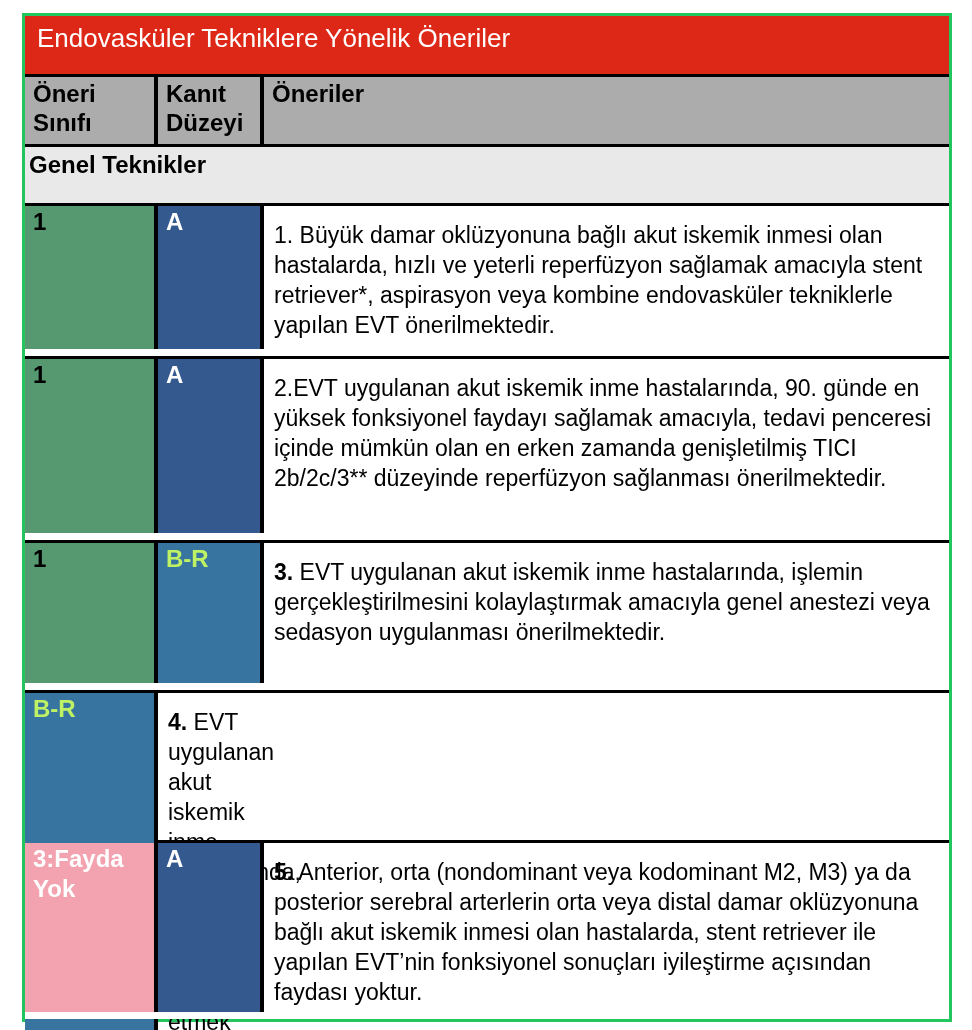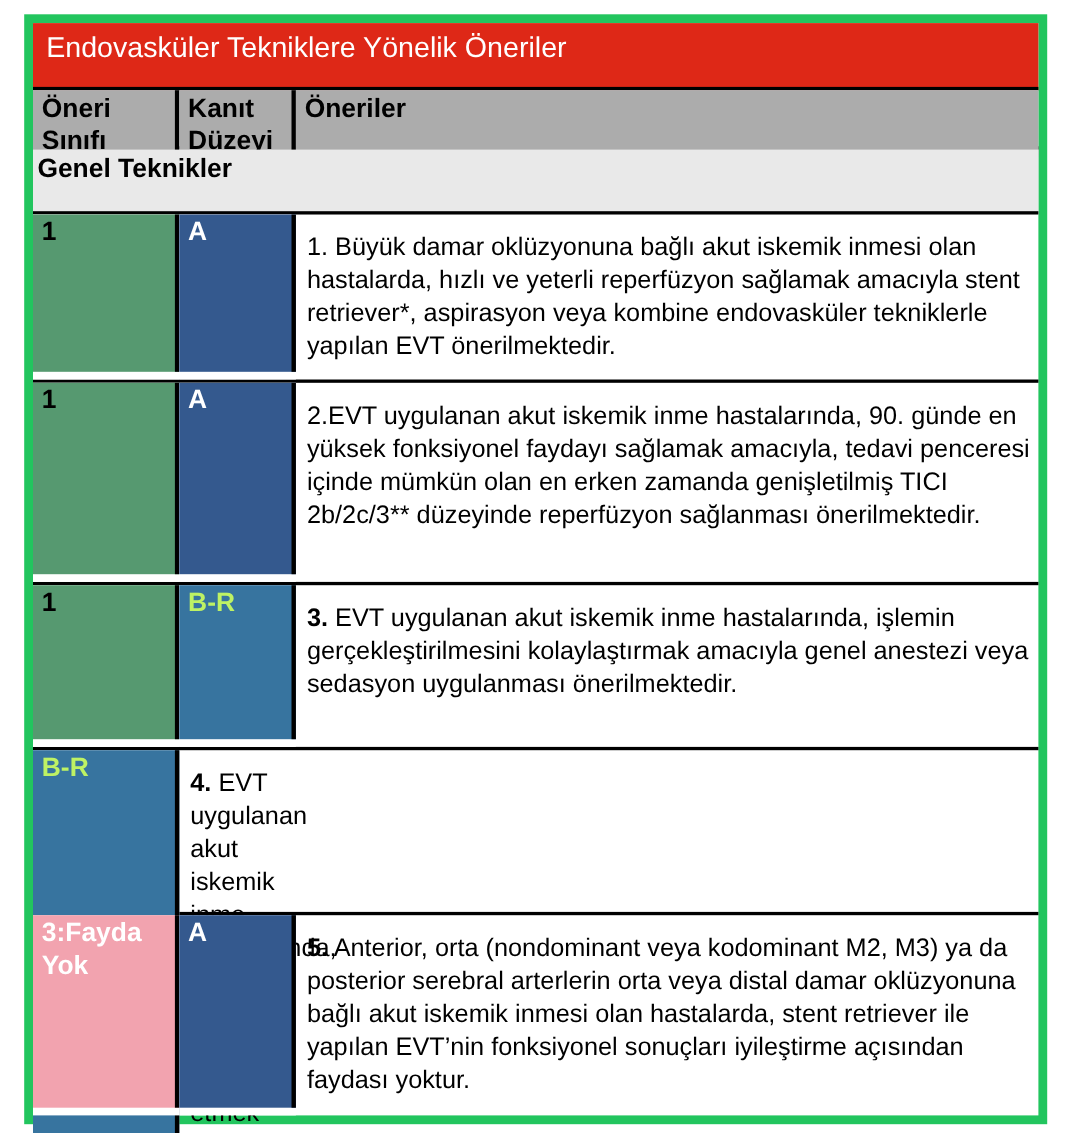--- a/index.html
+++ b/index.html
@@ -3,30 +3,30 @@
 <meta charset="utf-8">
 <style>
   html,body{margin:0;padding:0;}
   body{
     width:972px;height:1030px;background:#ffffff;position:relative;
     font-family:"Liberation Sans", sans-serif;color:#000;
     -webkit-font-smoothing:antialiased;
   }
   .table{
     position:absolute;left:22px;top:13px;width:930px;height:1009px;
-    border:8px solid #22c55e;box-sizing:border-box;background:#fff;
+    border:3px solid #22c55e;box-sizing:border-box;background:#fff;
     display:flex;flex-direction:column;
   }
   .row{box-sizing:border-box;border-bottom:3px solid #000;flex:none;}
   .row:last-child{border-bottom:none;flex:1;}
   
   .title-row{height:61px;background:#DE2817;color:#fff;font-size:26px;
     padding:7px 10px 0 12px;}
   
-  .header-row{height:54px;display:grid;grid-template-columns:133px 106px 1fr;}
+  .header-row{height:70px;display:grid;grid-template-columns:133px 106px 1fr;}
   .hcell{background:#ACACAC;border-right:4px solid #000;box-sizing:border-box;
     font-weight:bold;font-size:24px;line-height:29px;padding:2px 4px 0 8px;}
   .hcell:last-child{border-right:none;}
   
   .section-row{height:59px;background:#E9E9E9;font-weight:bold;font-size:24px;
     padding:4px 0 0 4px;}
   
   .data-row{display:grid;grid-template-columns:133px 106px 1fr;}
   .r1{height:153px;} .r2{height:184px;} .r3{height:150px;} .r4{height:150px;}
   .cell{position:relative;background:#fff;}

